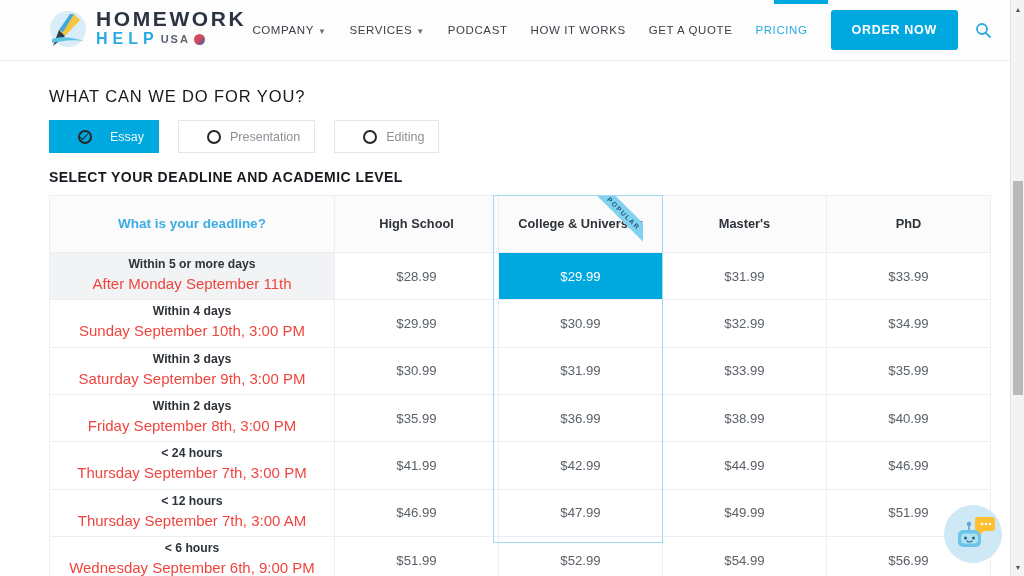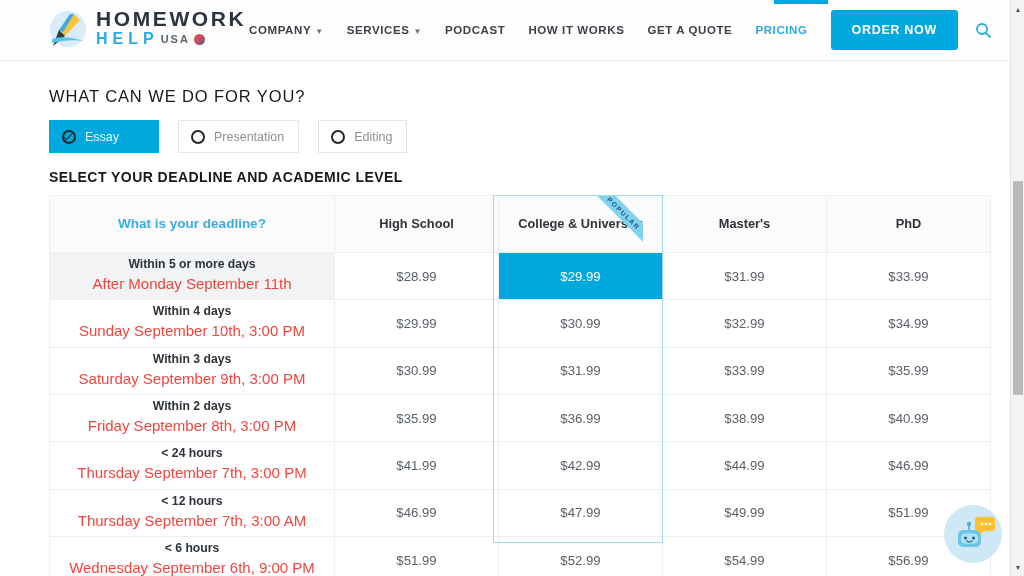--- a/index.html
+++ b/index.html
@@ -64,21 +64,21 @@
   }
 
   .nav {
     margin-left: auto;
     display: flex;
     align-items: center;
     height: 100%;
   }
   .nav-item {
     font-size: 11.5px;
-    font-weight: 700;
+    font-weight: 400;
     letter-spacing: 0.6px;
     color: #3b3f46;
     margin-right: 23px;
     display: flex;
     align-items: flex-end;
     cursor: pointer;
     white-space: nowrap;
   }
   .nav-item.active { color: #29abe2; position: relative; }
   .nav-caret {
@@ -130,26 +130,27 @@
     color: #16191d;
     margin: 16px 0 10px 0;
   }
 
   
   .tabs { display: flex; }
   .tab {
     display: flex;
     align-items: center;
     height: 33px;
-    padding: 0 14px 0 12px;
+    padding: 0 14px 0 28px;
     border: 1px solid #e4e6e9;
     background: #ffffff;
     cursor: pointer;
     font-size: 12.5px;
     color: #8b9096;
+    justify-content: space-between;
   }
   .tab + .tab { margin-left: 19px; }
   .tab.selected {
     background: #00a8e0;
     border-color: #00a8e0;
     color: #e8f7fd;
     width: 110px;
   }
   .tab-radio {
     width: 14px; height: 14px;

